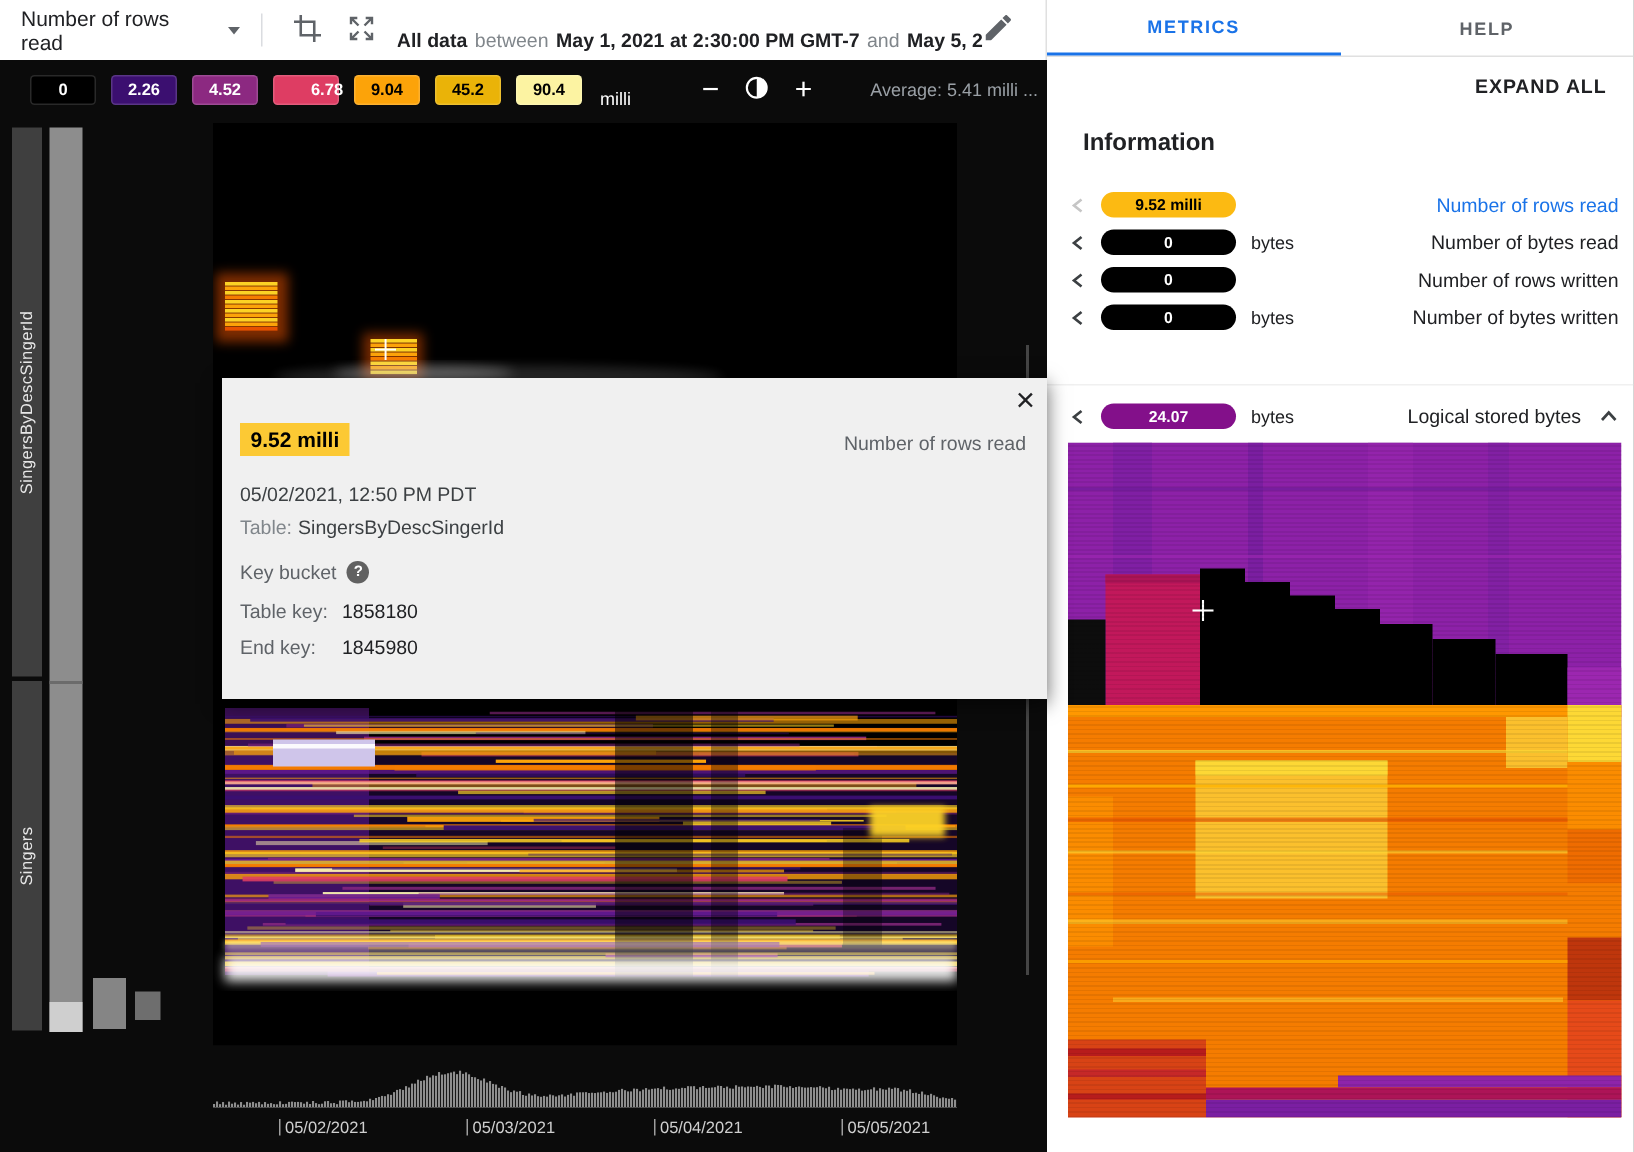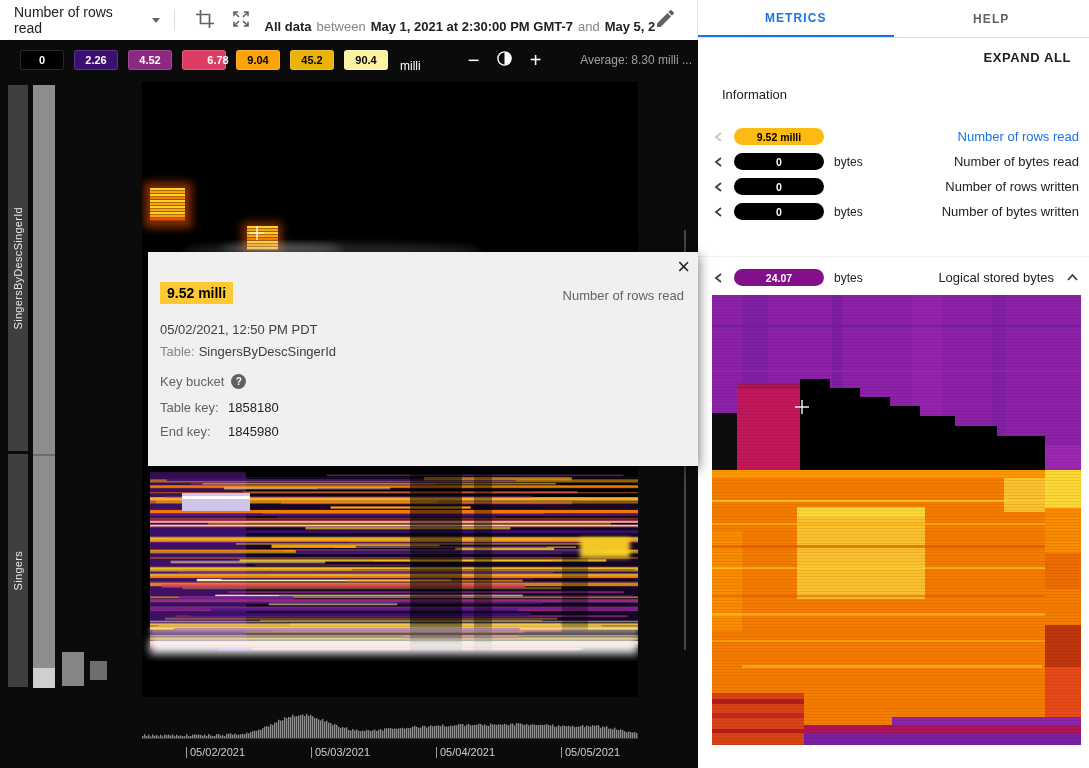--- a/index.html
+++ b/index.html
@@ -57,21 +57,21 @@
   .axislbl{top:706px;color:#cfcfcf;font-size:11px;white-space:nowrap;}
   .tick{display:inline-block;width:1px;height:11px;background:#9e9e9e;margin-right:3px;vertical-align:-2px;}
 
   
   .right{left:698px;top:0;width:391px;height:768px;background:#fff;}
   .tabs{left:0;top:0;width:391px;height:38px;display:flex;border-bottom:1px solid #e0e0e0;box-sizing:border-box;}
   .tab{flex:1;display:flex;align-items:center;justify-content:center;font-size:12px;font-weight:bold;
        letter-spacing:1.1px;color:#5f6368;height:100%;box-sizing:border-box;}
   .tab--active{color:#1a73e8;border-bottom:2px solid #1a73e8;}
   .expandall{right:18px;top:50px;font-size:13px;font-weight:bold;letter-spacing:.6px;color:#202124;}
-  .secttitle{left:24px;top:87px;font-size:13px;font-weight:normal;color:#202124;text-align:center;}
+  .secttitle{left:24px;top:87px;font-size:16px;font-weight:bold;color:#202124;text-align:center;}
   .mrows{left:0;top:124px;width:391px;}
   .mrow{display:flex;align-items:center;height:25px;padding:0 10px 0 16px;box-sizing:border-box;}
   .chev{width:12px;height:12px;display:flex;align-items:center;color:#3c4043;}
   .chev--dim{color:#c6c6c6;}
   .pill{width:90px;height:17px;border-radius:9px;margin-left:8px;display:flex;align-items:center;justify-content:center;
         font-size:10.5px;font-weight:bold;}
   .munit{font-size:12px;color:#202124;margin-left:10px;}
   .mname{margin-left:auto;font-size:13px;color:#202124;}
   .mname--active{color:#1a73e8;}
   .mdivider{left:0;top:256px;width:391px;height:1px;background:#f0f0f0;}
@@ -140,21 +140,21 @@
       <button class="zbtn" style="margin-left:42px;">−</button>
       <button class="ticon" style="margin:0 10px;">
         <span>
           <svg width="17" height="17" viewBox="0 0 18 18">
             <circle cx="9" cy="9" r="7" fill="none" stroke="#fff" stroke-width="1.5"></circle>
             <path d="M9 2a7 7 0 0 1 0 14V2z" fill="#fff"></path>
           </svg>
         </span>
       </button>
       <button class="zbtn">+</button>
-      <span class="avg">Average: 8.30 milli ...</span>
+      <span class="avg">Average: 5.41 milli ...</span>
     </div>
 
     <div class="abs strip1" style="top:45px;height:366px;">
       <span class="vlabel">SingersByDescSingerId</span>
     </div>
     <div class="abs strip1" style="top:414px;height:233px;">
       <span class="vlabel">Singers</span>
     </div>
     <div class="abs strip2"></div>
     <div class="abs strip2line"></div>

